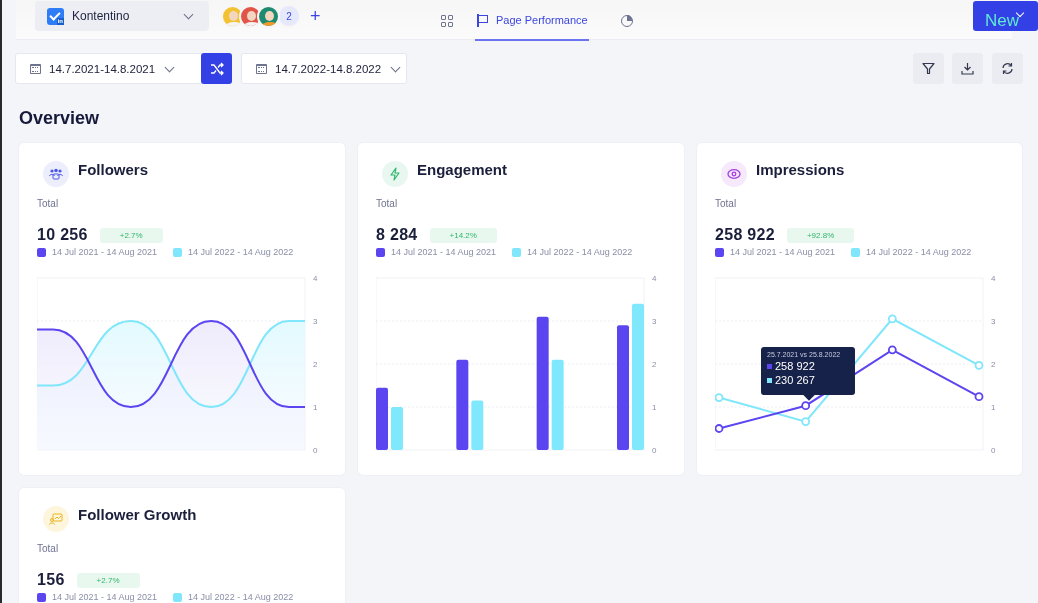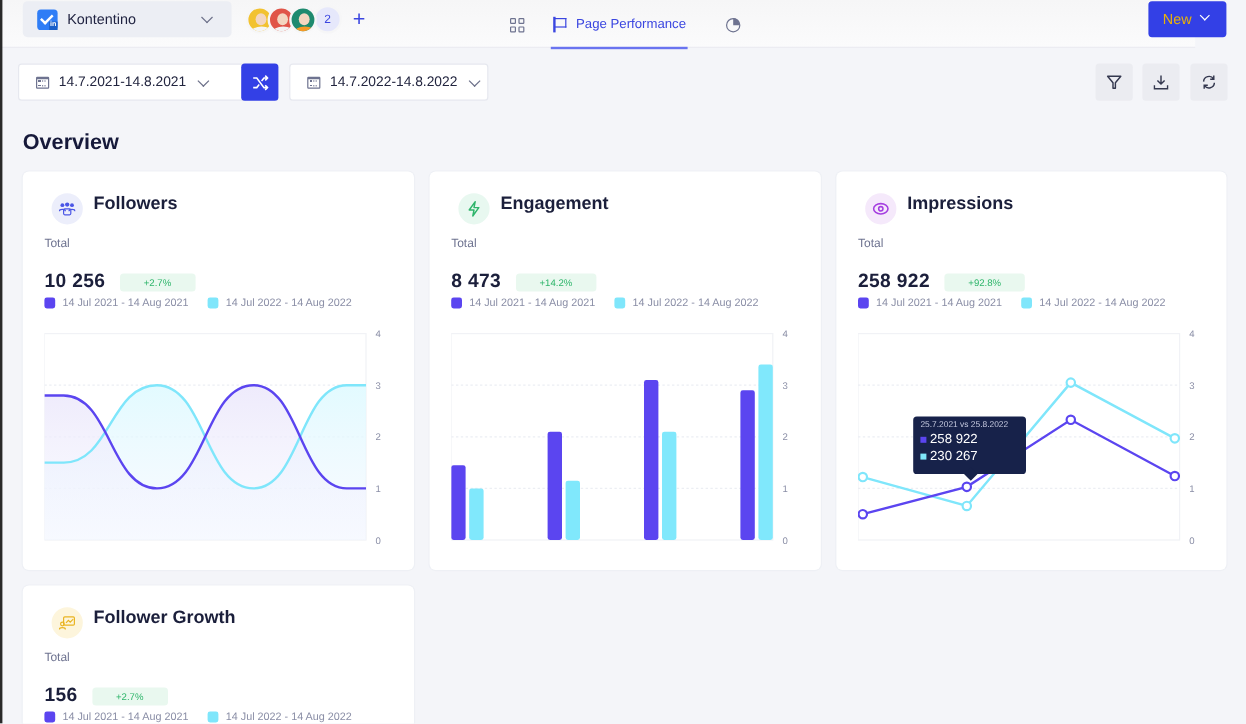--- a/index.html
+++ b/index.html
@@ -1,17 +1,17 @@
 <!DOCTYPE html>
 <html><head>
 <meta charset="utf-8">
 <style>
 *{box-sizing:border-box;margin:0;padding:0}
 body{width:1038px;height:603px;overflow:hidden;background:#f4f5f9;font-family:"Liberation Sans",sans-serif;color:#1b1f3b;position:relative}
-.topbar{position:absolute;left:0;top:0;width:996px;height:40px;background:linear-gradient(#f6f6f7,#fbfbfc);border-bottom:1px solid #ececf2}
+.topbar{position:absolute;left:16px;top:0;width:996px;height:40px;background:linear-gradient(#f6f6f7,#fbfbfc);border-bottom:1px solid #ececf2}
 .leftedge{position:absolute;left:0;top:0;width:2px;height:603px;background:#2a2a2a;z-index:5}
 .workspace{position:absolute;left:19px;top:1px;width:174px;height:30px;background:#eceef4;border-radius:4px;display:flex;align-items:center;padding-left:12px}
 .ws-logo{width:17px;height:17px;background:#2f7df6;border-radius:3px;position:relative;margin-right:8px}
 .ws-logo:before{content:"";position:absolute;left:3px;top:4px;width:8px;height:4px;border-left:2px solid #fff;border-bottom:2px solid #fff;transform:rotate(-45deg)}
 .ws-logo:after{content:"in";position:absolute;right:0;bottom:0;font-size:6px;font-weight:bold;color:#fff;background:#1a5fc9;line-height:7px;padding:0 1px}
 .ws-name{font-size:12px;color:#1f2240}
 .chev{position:absolute;width:7px;height:7px;border-right:1.3px solid #6c7089;border-bottom:1.3px solid #6c7089;transform:rotate(45deg)}
 .avatars{position:absolute;left:205px;top:4px;display:flex;align-items:center}
 .av{width:23px;height:23px;border-radius:50%;border:2px solid #f6f6f7;margin-right:-5px;position:relative;overflow:hidden}
 .av .face{position:absolute;left:6px;top:4px;width:9px;height:10px;border-radius:50%;background:#f3d6c0}
@@ -21,21 +21,21 @@
 .tabs{position:absolute;left:425px;top:0;height:41px;display:flex;align-items:center}
 .tab-grid{width:12px;height:12px;display:grid;grid-template-columns:5px 5px;gap:2px;margin-right:22px}
 .tab-grid span{border:1.2px solid #6e7390;border-radius:1px}
 .tab-active{height:41px;display:flex;align-items:center;padding:0 1px;border-bottom:2px solid #6a74f0;margin-right:32px}
 .flag{width:12px;height:12px;position:relative;margin-right:8px}
 .flag:before{content:"";position:absolute;left:1px;top:0;width:1.5px;height:13px;background:#3b46e0}
 .flag:after{content:"";position:absolute;left:2px;top:1px;width:9px;height:6px;border:1.4px solid #3b46e0;border-left:none}
 .tab-label{font-size:11px;color:#3b46e0}
 .pie{width:12px;height:12px;border-radius:50%;border:1.5px solid #6e7390;position:relative}
 .pie:after{content:"";position:absolute;left:5px;top:-1px;width:5px;height:6px;background:#6e7390;border-radius:0 6px 0 0}
-.btn-new{position:absolute;left:957px;top:1px;width:65px;height:30px;background:#3340e6;border-radius:3px;color:#eab308;font-size:12px;display:flex;align-items:center;padding-left:12px}
+.btn-new{position:absolute;left:957px;top:1px;width:65px;height:30px;background:#3340e6;border-radius:3px;color:#5eead4;font-size:17px;display:flex;align-items:flex-end;padding-left:12px}
 .btn-new .chev{border-color:#fff;left:44px;top:9px;width:6px;height:6px}
 .datepick{position:absolute;top:53px;height:31px;background:#fff;border:1px solid #e6e8ef;border-radius:3px;display:flex;align-items:center;padding-left:14px;font-size:11.5px;color:#22253f}
 .cal{width:11px;height:10px;border:1.2px solid #6e7390;border-top-width:2.5px;border-radius:1px;margin-right:8px;position:relative}
 .cal:after{content:"";position:absolute;left:1px;top:1px;width:6px;height:3px;border-top:1px dotted #6e7390;border-bottom:1px dotted #6e7390}
 .swap{position:absolute;left:201px;top:53px;width:31px;height:31px;background:#3340e6;border-radius:3px;display:flex;align-items:center;justify-content:center}
 .iconbtn{position:absolute;top:53px;width:31px;height:31px;background:#ebecf1;border-radius:3px;display:flex;align-items:center;justify-content:center}
 h1{position:absolute;left:19px;top:108px;font-size:18px;font-weight:bold;color:#16193a}
 .card{position:absolute;background:#fff;border-radius:5px;box-shadow:0 0 0 1px #eef0f5}
 .card-head{position:absolute;left:24px;top:18px;display:flex;align-items:flex-start}
 .card-icon{width:26px;height:26px;border-radius:50%;display:flex;align-items:center;justify-content:center;margin-right:9px}
@@ -193,21 +193,21 @@
   <div class="card-head">
     <div class="card-icon" style="background:#e8f8f0">
       <svg width="12" height="14" viewBox="0 0 12 14">
           <path d="M7 1 2 8h4l-1 5 5-7H6z" stroke="#2fb56b" stroke-width="1.2" fill="none" stroke-linejoin="round"></path>
         </svg>
     </div>
     <span class="card-title">Engagement</span>
   </div>
   <div class="total-lbl">Total</div>
   <div class="total-row">
-    <span class="total-val">8 473</span>
+    <span class="total-val">8 284</span>
     <span class="badge">+14.2%</span>
   </div>
   <div class="legend">
     <span class="item">
         <span class="dot" style="background:#5b45f0"></span>
         <span>14 Jul 2021 -  14 Aug 2021</span>
       </span>
     <span class="item">
         <span class="dot" style="background:#7fe6fb"></span>
         <span>14 Jul 2022 -  14 Aug 2022</span>

